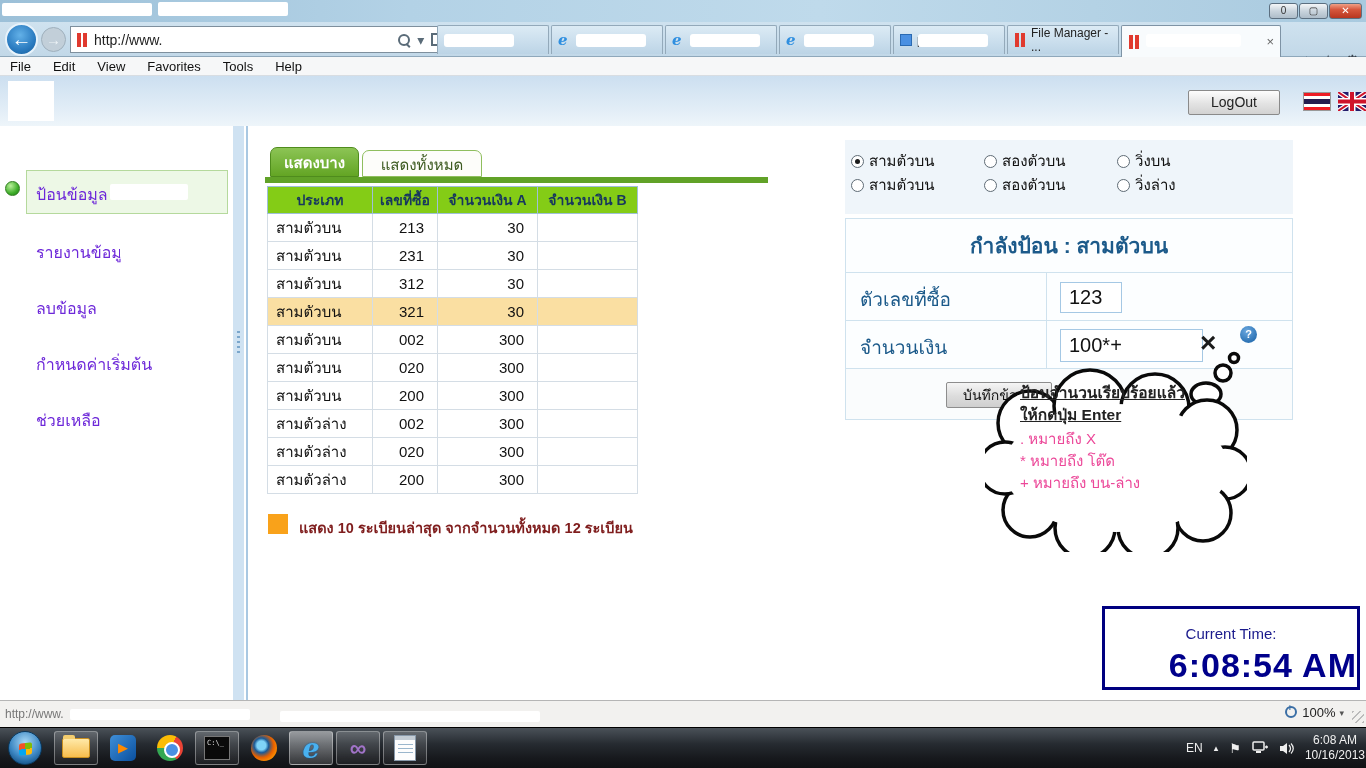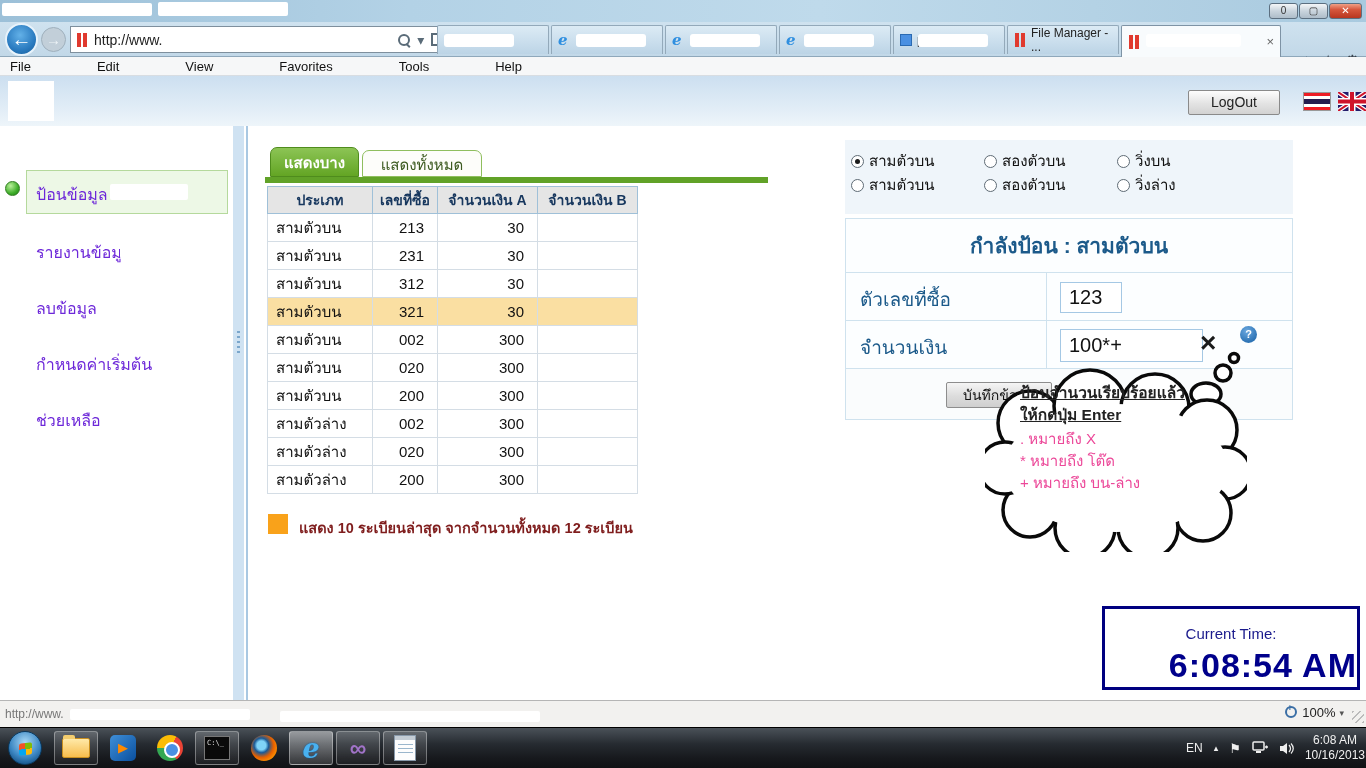--- a/index.html
+++ b/index.html
@@ -38,21 +38,21 @@
     background:linear-gradient(#dcebf5,#bcd4e6); display:flex; align-items:center; padding:0 6px; font-size:12px; color:#222; overflow:hidden; }
   .btab.active { background:#f8fbfd; height:32px; border-color:#7e93a5; }
   .btab .fav { margin-right:5px; flex:0 0 auto; }
   .fav-ie { color:#2f8fe0; font:italic bold 15px "DejaVu Serif", serif; }
   .fav-doc { width:12px; height:12px; background:#4a90e2; border:1px solid #2a6ab2; }
   .tab-close { margin-left:auto; color:#666; font-size:13px; padding-left:8px; }
   .tab-redact { position:absolute; background:#fff; border-radius:3px; height:13px; }
   #browser-icons { position:absolute; right:6px; top:29px; display:flex; gap:9px; color:#3c4650; font-size:17px; }
 
   
-  #menubar { left:0; top:57px; width:1366px; height:19px; background:#f6f7f8; border-bottom:1px solid #d8dde2; display:flex; align-items:center;gap:44px; }
+  #menubar { left:0; top:57px; width:1366px; height:19px; background:#f6f7f8; border-bottom:1px solid #d8dde2; display:flex; align-items:center; }
   .menu-item { font-size:13px; color:#111; margin-left:22px; }
   .menu-item:first-child { margin-left:10px; }
 
   
   #page { left:0; top:76px; width:1366px; height:624px; background:#fff; overflow:hidden; }
   #page-header { position:absolute; left:0; top:0; width:1366px; height:50px;
     background:linear-gradient(#ccdff0,#e3eef7 70%,#eef5fa); }
   #logo-box { position:absolute; left:8px; top:5px; width:46px; height:40px; background:#fff; }
   #logout-btn { position:absolute; left:1188px; top:14px; width:92px; height:25px;
     background:linear-gradient(#fdfdfd,#e3e3e3 55%,#d2d2d2); border:1px solid #8a8a8a; border-radius:2px;
@@ -72,21 +72,21 @@
   .scroll-dots { position:absolute; left:237px; top:255px; width:3px; height:22px;
     background:repeating-linear-gradient(#7ba7cc 0 2px, transparent 2px 5px); }
 
   
   #tab-active { position:absolute; left:270px; top:71px; width:89px; height:30px; border-radius:7px 7px 0 0;
     background:linear-gradient(#8cc455,#63a524); border:1px solid #4f8c1d; color:#fff; font-weight:bold; font-size:15px; text-align:center; line-height:30px; }
   #tab-inactive { position:absolute; left:362px; top:74px; width:120px; height:27px; border-radius:7px 7px 0 0;
     background:#fdfdfa; border:1px solid #8fbe5e; color:#3c5a20; font-size:15px; text-align:center; line-height:27px; }
   #green-bar { position:absolute; left:265px; top:101px; width:503px; height:6px; background:#61a228; }
   #data-table { position:absolute; left:267px; top:110px; border-collapse:collapse; font-size:15px; color:#111; }
-  #data-table th { background:#e5e5e5; color:#17375e; font-size:14px; font-weight:bold; height:27px;
+  #data-table th { background:#84cc16; color:#17375e; font-size:14px; font-weight:bold; height:27px;
     border:1px solid #9fc0d8; text-align:center; }
   #data-table td { height:28px; border:1px solid #d4dde5; background:#fff; }
   #data-table td.c0 { width:105px; padding-left:8px; text-align:left; }
   #data-table td.c1 { width:65px; padding-right:13px; text-align:right; }
   #data-table td.c2 { width:100px; padding-right:13px; text-align:right; }
   #data-table td.c3 { width:100px; }
   #data-table tr.hl td { background:#fadfa2; }
   #legend-swatch { position:absolute; left:268px; top:438px; width:20px; height:20px; background:#f9a21a; }
   #legend-text { position:absolute; left:299px; top:440px; font-size:14.5px; font-weight:600; color:#7f1d1d; }
 

